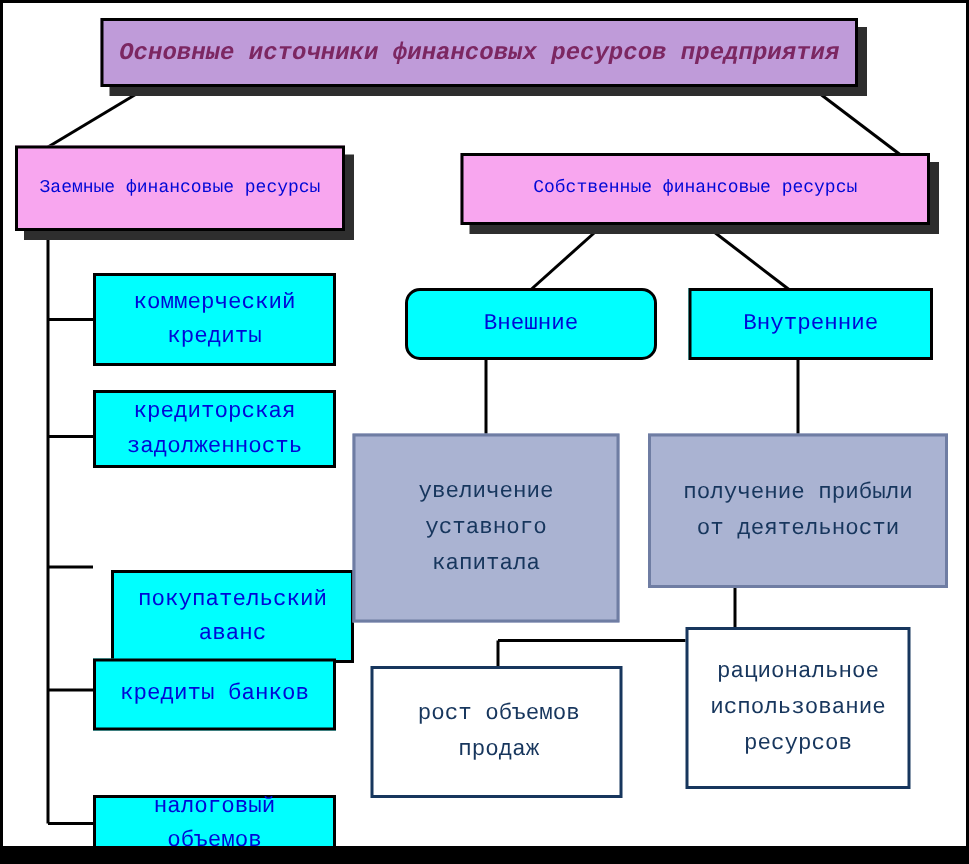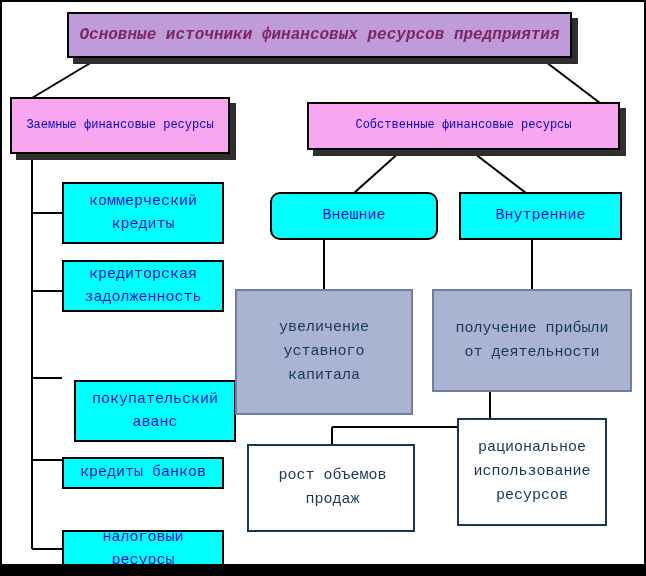--- a/index.html
+++ b/index.html
@@ -55,21 +55,21 @@
   .cyan {
     background: #00ffff;
     border: 2px solid #000;
     color: #0008d6;
     font-size: 15px;
     line-height: 1.55;
   }
   .i1 { left: 60px; top: 180px; width: 162px; height: 62px; }
   .i2 { left: 60px; top: 258px; width: 162px; height: 52px; }
   .i3 { left: 72px; top: 345px; width: 162px; height: 62px; margin-top: 33px; }
-  .i4 { left: 60px; top: 455px; width: 162px; height: 32px; }
+  .i4 { left: 60px; top: 437px; width: 162px; height: 48px; }
   .i5 { left: 60px; top: 528px; width: 162px; height: 38px; }
   .ext { left: 268px; top: 190px; width: 168px; height: 48px; border-radius: 10px; }
   .int { left: 457px; top: 190px; width: 163px; height: 48px; }
   .mid {
     background: #aab3d2;
     border: 2px solid #6f7da3;
     color: #17365d;
     font-size: 15px;
     line-height: 1.6;
   }
@@ -124,21 +124,21 @@
 
   <div class="box title">Основные источники финансовых ресурсов предприятия</div>
 
   <div class="box branch borrowed">Заемные финансовые ресурсы</div>
   <div class="box branch own">Собственные финансовые ресурсы</div>
 
   <div class="box cyan i1">коммерческий кредиты</div>
   <div class="box cyan i2">кредиторская задолженность</div>
   <div class="box cyan i3">покупательский аванс</div>
   <div class="box cyan i4">кредиты банков</div>
-  <div class="box cyan i5">налоговый ресурсы</div>
+  <div class="box cyan i5">налоговый объемов</div>
 
   <div class="box cyan ext">Внешние</div>
   <div class="box cyan int">Внутренние</div>
 
   <div class="box mid mid-ext">увеличение уставного капитала</div>
   <div class="box mid mid-int">получение прибыли от деятельности</div>
 
   <div class="box leaf leaf1">рост объемов продаж</div>
   <div class="box leaf leaf2">рациональное использование ресурсов</div>
 

